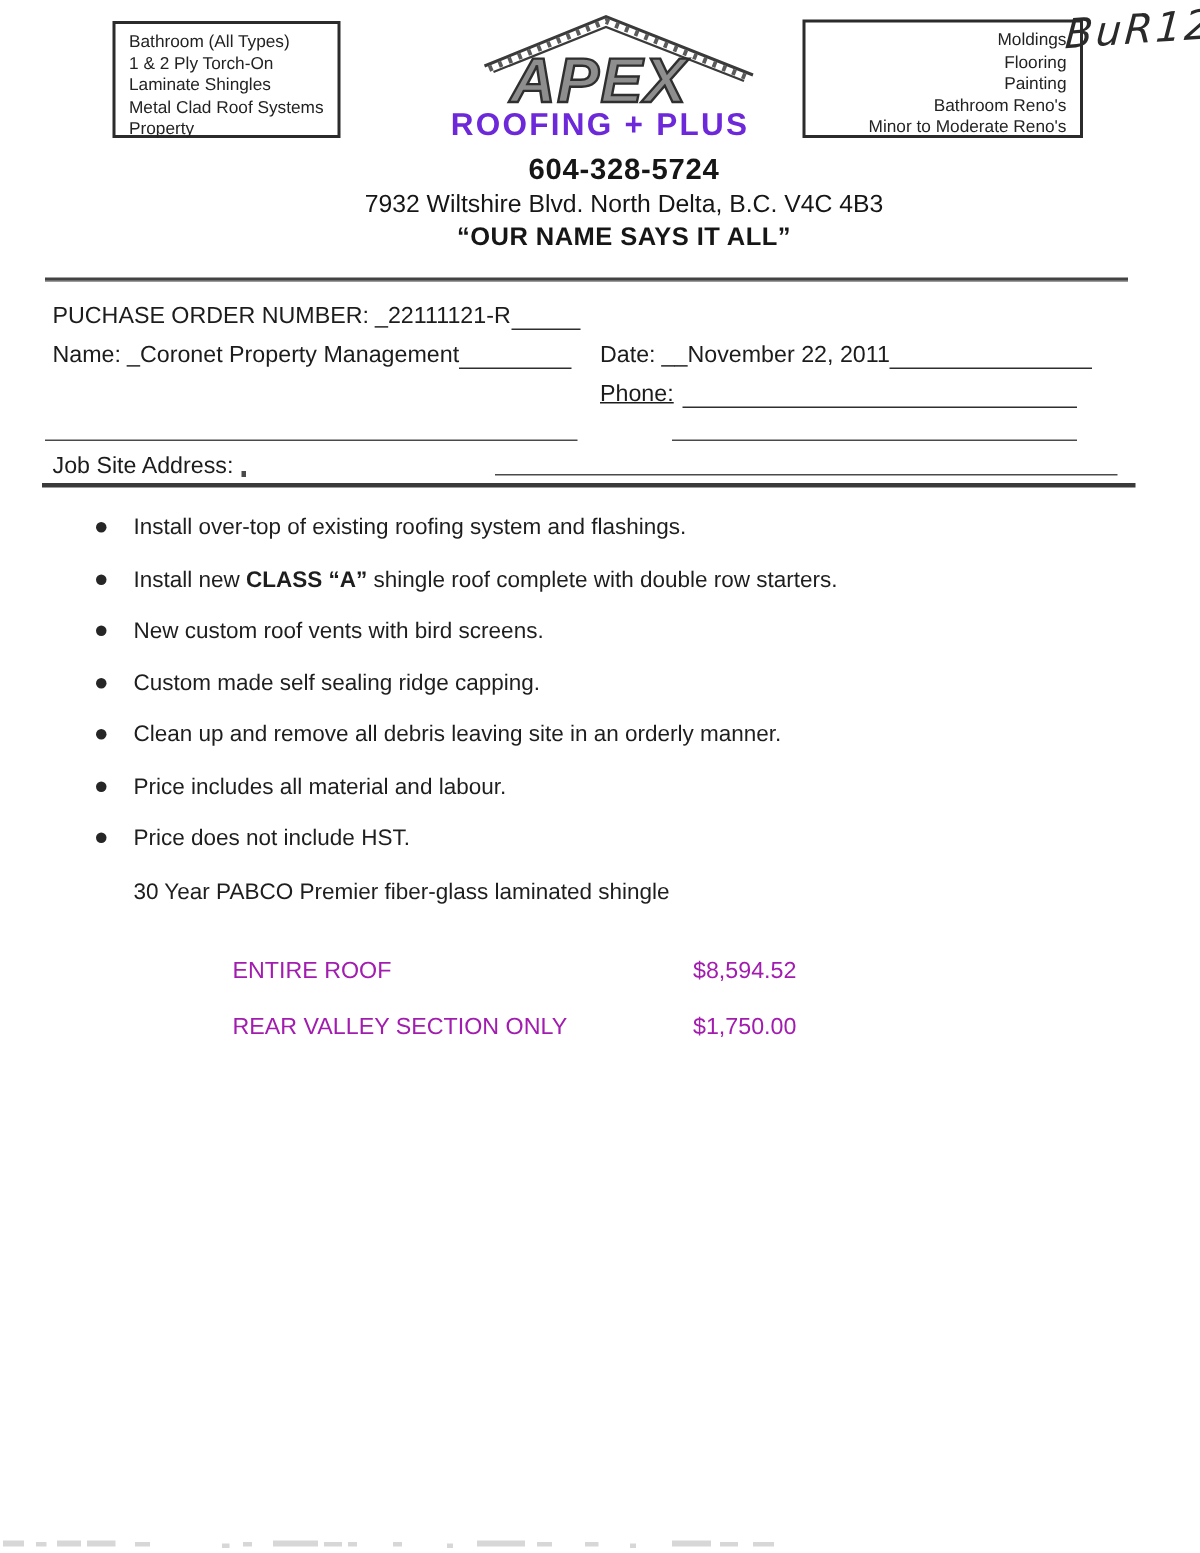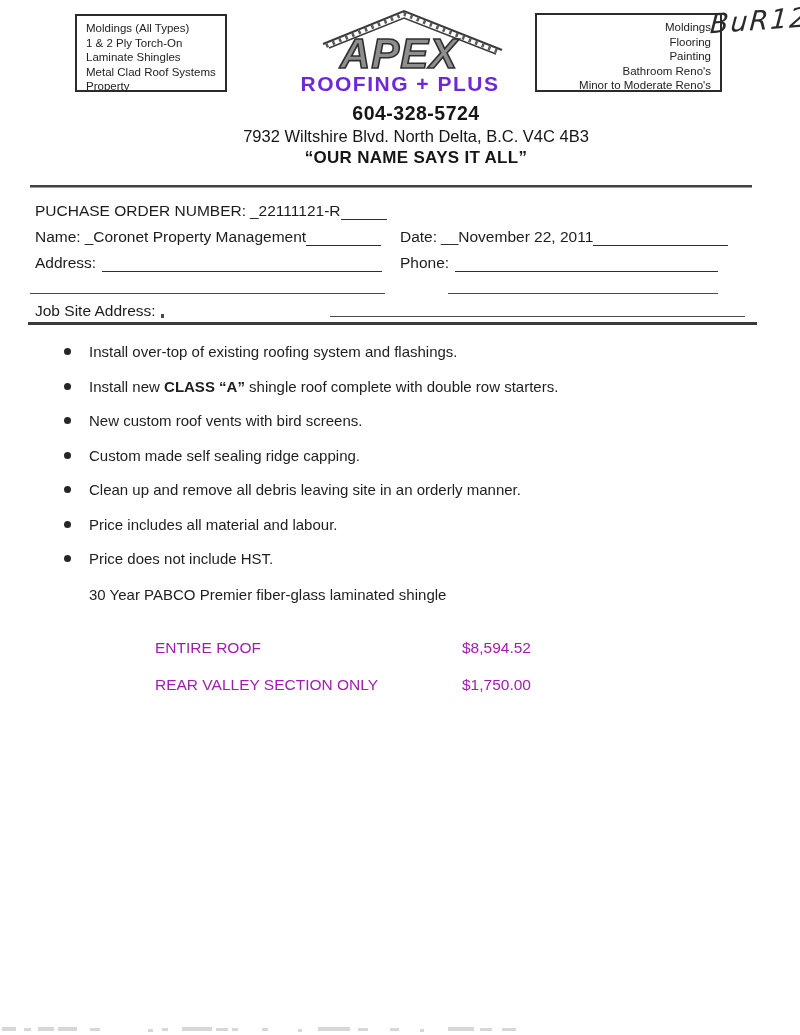--- a/index.html
+++ b/index.html
@@ -53,21 +53,21 @@
   .quote-row .q-price { position:absolute; left:307px; top:0; }
   
   .artifact { position:absolute; background:#d7d7d7; }
 </style>
 </head>
 <body>
 
 <div class="page">
 
   <div class="svc-box left">
-    <div>Moldings (All Types)</div>
+    <div>Bathroom (All Types)</div>
     <div>1 &amp; 2 Ply Torch-On</div>
     <div>Laminate Shingles</div>
     <div>Metal Clad Roof Systems</div>
     <div>Property</div>
   </div>
 
   <div class="logo-wrap">
     <svg width="190" height="66" viewBox="0 0 190 66">
       <polyline points="5,36 86,3 184,42" fill="none" stroke="#3a3a3a" stroke-width="2"></polyline>
       <polyline points="11,40 86,10 178,46" fill="none" stroke="#3a3a3a" stroke-width="1.5"></polyline>
@@ -103,25 +103,21 @@
     <span class="frm-label">Name:</span>
     <span class="frm-value">_Coronet Property Management</span>
     <span class="frm-line" style="width:75px;"></span>
   </div>
   <div class="frm-row" style="left:400px; top:228px;">
     <span class="frm-label">Date:</span>
     <span class="frm-value">__November 22, 2011</span>
     <span class="frm-line" style="width:135px;"></span>
   </div>
 
-  <div class="frm-row" style="left:35px; top:254px;">
-    <span class="frm-label">Address:</span>
-    <span class="frm-line" style="width:280px; margin-left:6px;"></span>
-  </div>
-  <div class="frm-row" style="left:400px; top:254px;">
+  <div class="frm-row" style="left:400px; top:254px;text-decoration:underline;">
     <span class="frm-label">Phone:</span>
     <span class="frm-line" style="width:263px; margin-left:6px;"></span>
   </div>
 
   <div class="bare-line" style="left:30px;  top:293px; width:355px;"></div>
   <div class="bare-line" style="left:448px; top:293px; width:270px;"></div>
 
   <div class="frm-row" style="left:35px; top:302px;align-items:center;">
     <span class="frm-label">Job Site Address:</span>
   </div>

